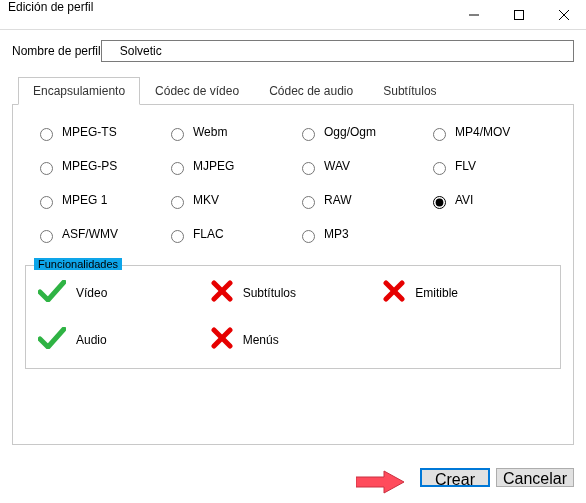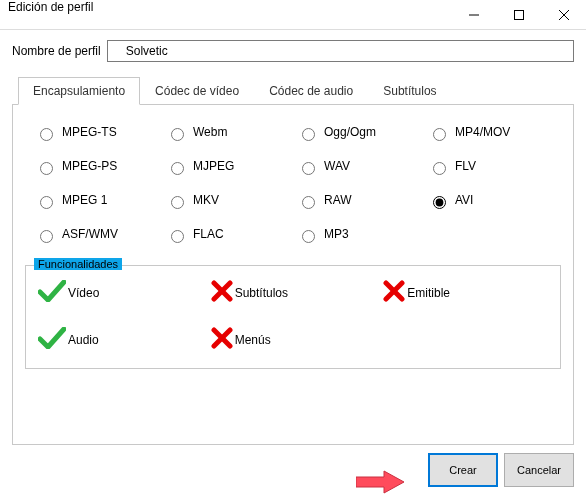--- a/index.html
+++ b/index.html
@@ -34,21 +34,20 @@
     font-size: 12px;
     color: #000;
     cursor: default;
   }
   .content {
     padding: 10px 12px 0 12px;
   }
   .name-row {
     display: flex;
     align-items: center;
-    gap: 6px;
     margin-bottom: 14px;
   }
   .name-label { white-space: nowrap; }
   .name-input {
     flex: 1;
     height: 22px;
     padding: 2px 18px;
     font-family: inherit;
     font-size: 12px;
     border: 1px solid #7a7a7a;
@@ -114,21 +113,21 @@
   }
   .feature-grid {
     display: grid;
     grid-template-columns: repeat(3, 1fr);
     row-gap: 22px;
     column-gap: 8px;
   }
   .feature-item {
     display: flex;
     align-items: center;
-    gap: 2px;
+    gap: 10px;
     font-size: 12px;
   }
   .icon-check {
     width: 28px;
     height: 22px;
   }
   .icon-cross {
     width: 22px;
     height: 22px;
   }
@@ -136,23 +135,23 @@
     display: flex;
     justify-content: flex-end;
     gap: 6px;
     padding: 10px 12px;
     position: absolute;
     bottom: 6px;
     right: 0;
   }
   .btn {
     min-width: 70px;
-    height: 34px;
+    height: 19px;
     font-family: inherit;
-    font-size: 11px;
+    font-size: 16px;
     background: #e1e1e1;
     border: 1px solid #adadad;
     cursor: default;
     padding-left: 6px;
   }
   .btn.primary {
     background: #e1e1e1;
     border: 2px solid #0078d7;
   }
   .arrow {

